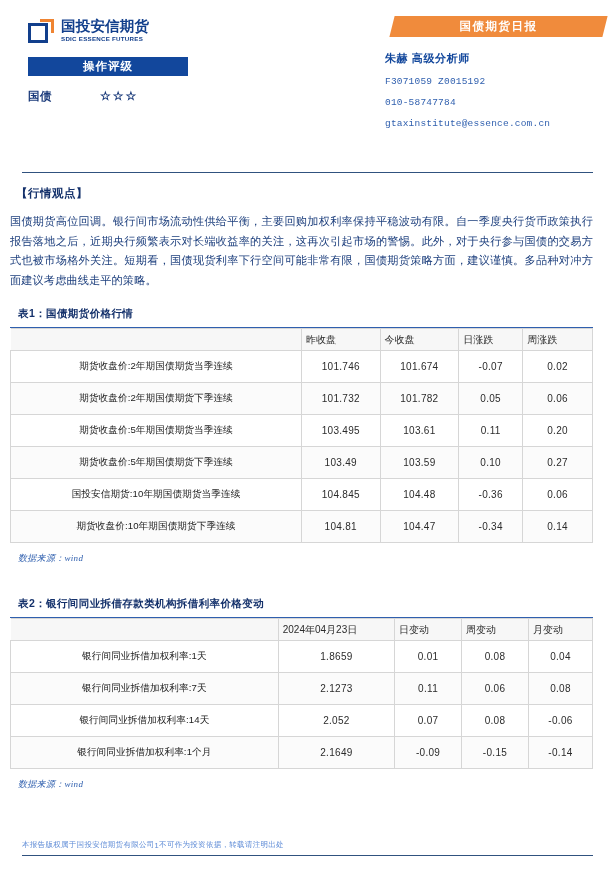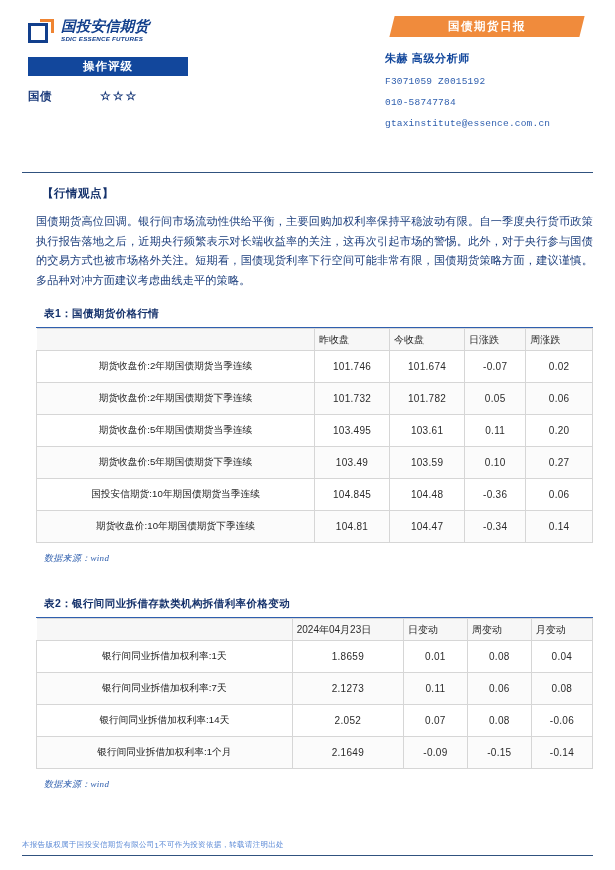--- a/index.html
+++ b/index.html
@@ -32,21 +32,20 @@
   .header-left {
     position: absolute;
     left: 28px;
     top: 18px;
     width: 250px;
   }
   .logo-row {
     display: flex;
     align-items: flex-start;
     gap: 7px;
-    font-style: italic;
   }
   .logo-mark {
     position: relative;
     width: 26px;
     height: 26px;
     flex: none;
     margin-top: 1px;
   }
   .logo-mark .sq-blue {
     position: absolute;
@@ -132,20 +131,21 @@
     right: 22px;
     top: 16px;
     width: 208px;
     text-align: left;
   }
   .report-banner {
     position: relative;
     width: 190px;
     height: 21px;
     margin-left: 7px;
+    padding-left: 23px;
   }
   .report-banner .skew {
     position: absolute;
     inset: 0;
     background: #f08b3c;
     transform: skewX(-14deg);
   }
   .report-banner .label {
     position: absolute;
     inset: 0;
@@ -190,21 +190,21 @@
     position: absolute;
     left: 22px;
     right: 22px;
     top: 172px;
     border-top: 1.5px solid #30527f;
   }
 
   
   .content {
     position: absolute;
-    left: 36px;
+    left: 10px;
     right: 22px;
     top: 186px;
   }
   .section-title {
     font-family: "Liberation Sans", sans-serif;
     font-size: 11.5px;
     font-weight: bold;
     color: #14316b;
     letter-spacing: 0.5px;
     margin-left: 6px;

